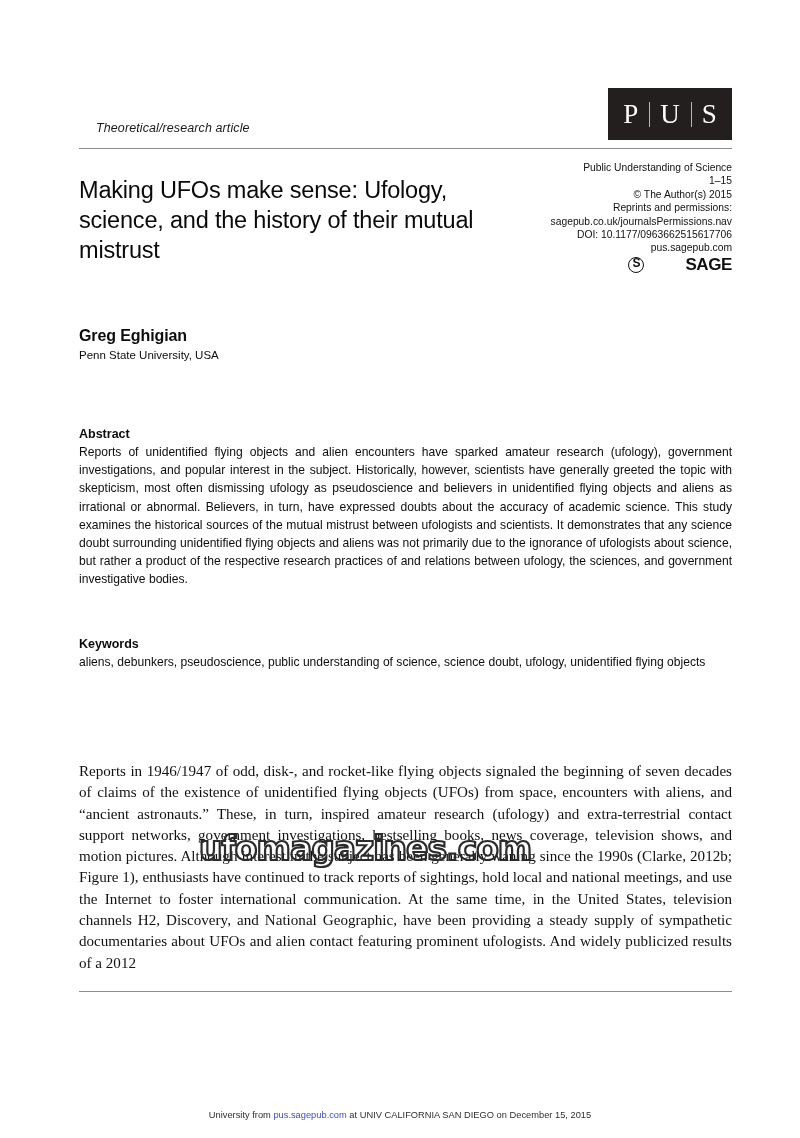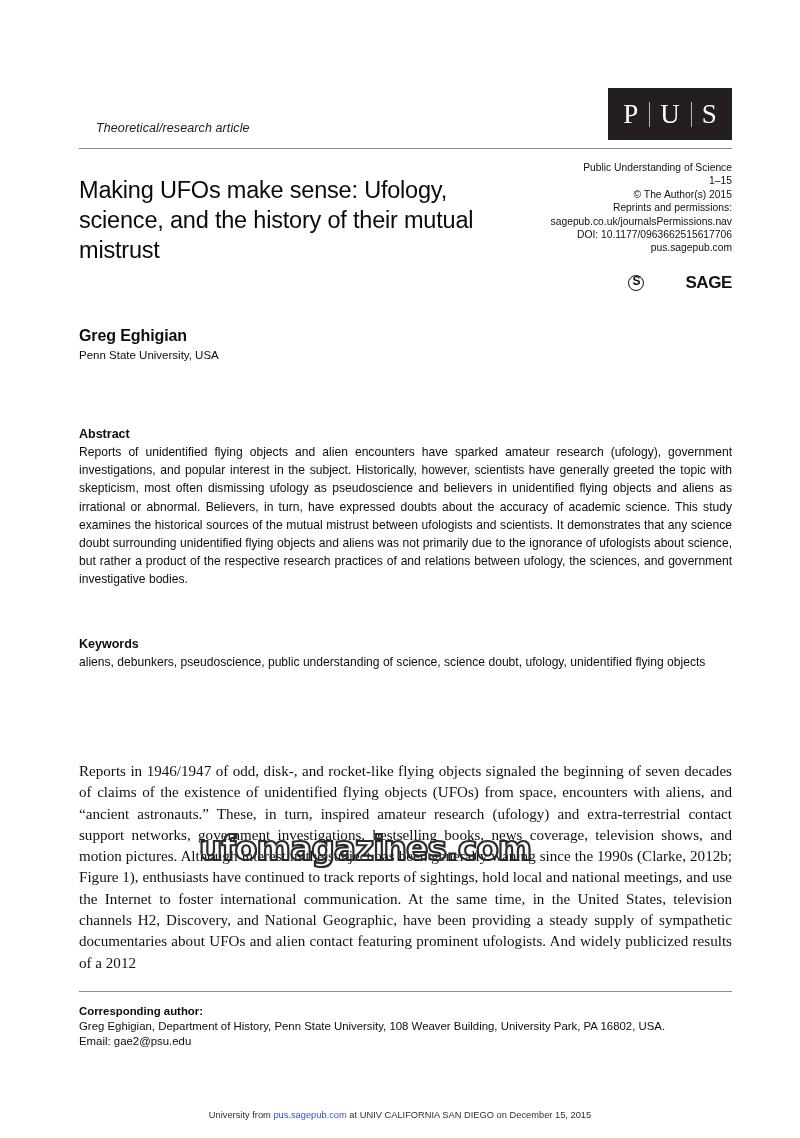--- a/index.html
+++ b/index.html
@@ -75,21 +75,21 @@
     position: absolute;
     right: 68px;
     top: 161px;
     width: 330px;
     text-align: right;
     font-size: 10.3px;
     line-height: 13.4px;
     color: #111111;
   }
   .sage-logo {
-    margin-top: 20px;
+    margin-top: 2px;
     display: flex;
     justify-content: flex-end;
     align-items: center;
     font-family: "Liberation Sans", sans-serif;
     font-weight: bold;
     font-size: 17px;
     letter-spacing: -0.4px;
     gap: 40px;
   }
   .sage-mark {
@@ -286,23 +286,18 @@
     <p>aliens, debunkers, pseudoscience, public understanding of science, science doubt, ufology, unidentified flying objects</p>
   </div>
 
   <div class="body-text">
     <p>Reports in 1946/1947 of odd, disk-, and rocket-like flying objects signaled the beginning of seven decades of claims of the existence of unidentified flying objects (UFOs) from space, encounters with aliens, and “ancient astronauts.” These, in turn, inspired amateur research (ufology) and extra-terrestrial contact support networks, government investigations, bestselling books, news coverage, television shows, and motion pictures. Although interest in the subject has been generally waning since the 1990s (Clarke, 2012b; Figure 1), enthusiasts have continued to track reports of sightings, hold local and national meetings, and use the Internet to foster international communication. At the same time, in the United States, television channels H2, Discovery, and National Geographic, have been providing a steady supply of sympathetic documentaries about UFOs and alien contact featuring prominent ufologists. And widely publicized results of a 2012</p>
   </div>
 
   <div class="watermark">ufomagazines.com</div>
 
   <div class="rule-bottom"></div>
-  <div class="corresponding">
-    <div class="ca-head">Corresponding author:</div>
-    <p>Greg Eghigian, Department of History, Penn State University, 108 Weaver Building, University Park, PA 16802, USA.</p>
-    <p>Email: gae2@psu.edu</p>
-  </div>
 
   <div class="download-footer">
     <span>University from </span><span class="link">pus.sagepub.com</span><span> at UNIV CALIFORNIA SAN DIEGO on December 15, 2015</span>
   </div>
 
 </div>
 
 </body></html>

